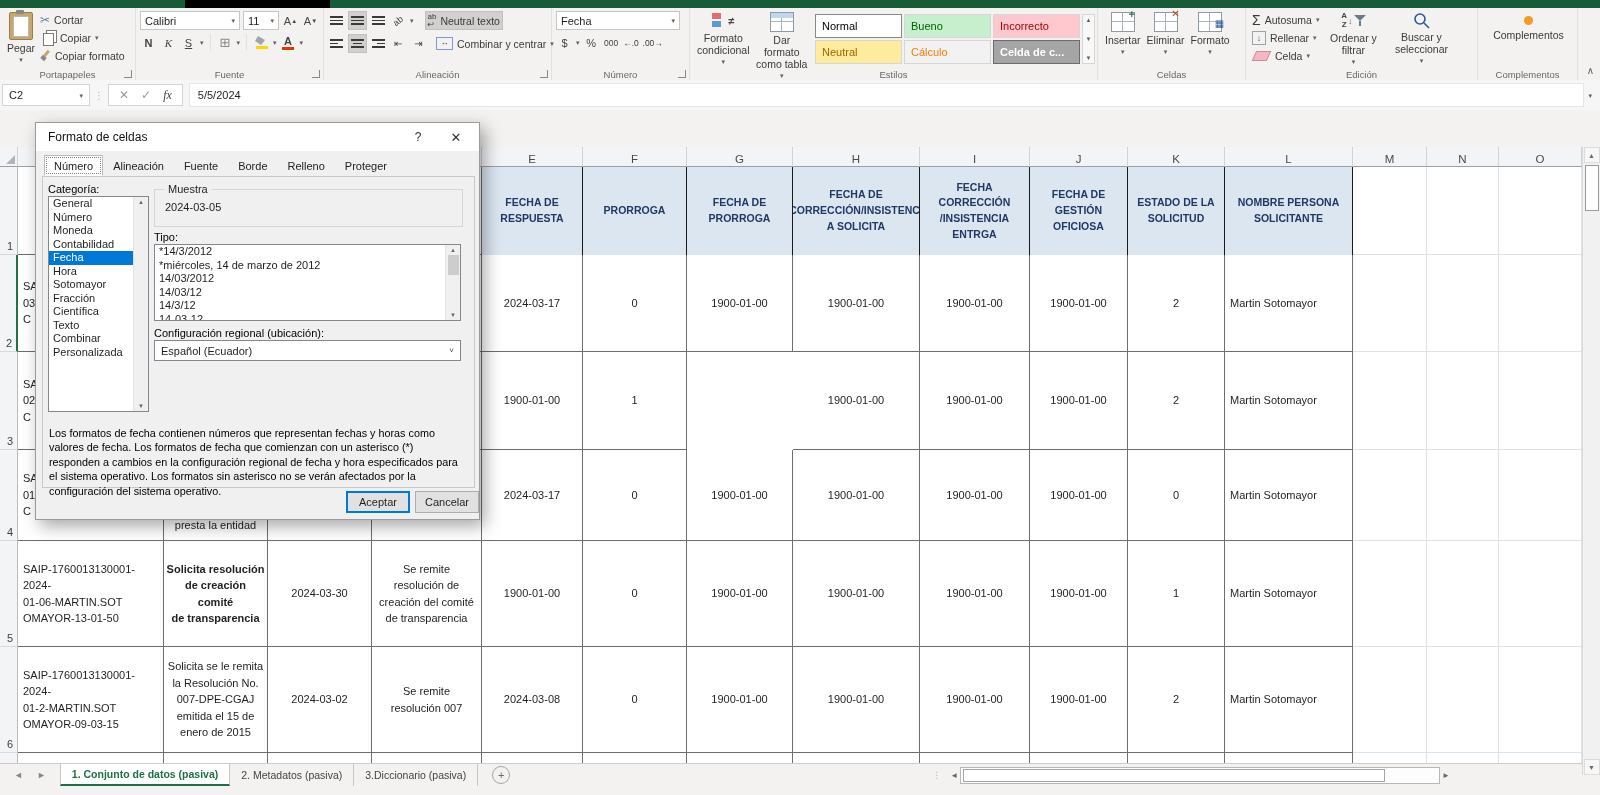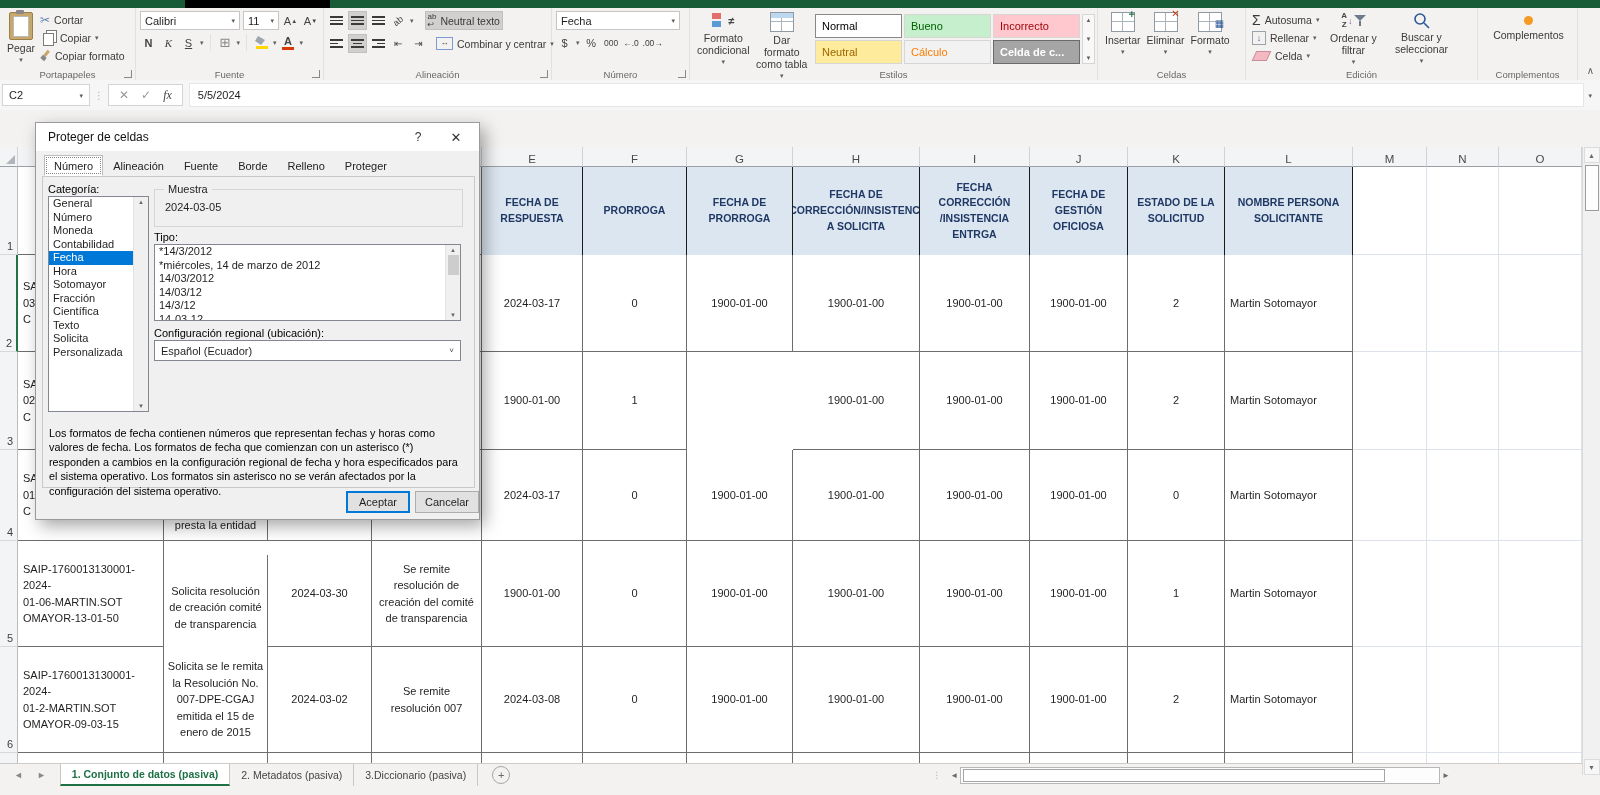--- a/index.html
+++ b/index.html
@@ -555,21 +555,21 @@
     <div class="cell dark" style="left: 1030px; top: 303px; width: 98px; height: 91px;">1900-01-00</div>
     <div class="cell dark" style="left: 1128px; top: 303px; width: 97px; height: 91px;">0</div>
     <div class="cell dark" style="left: 1225px; top: 303px; width: 128px; height: 91px; text-align: left; justify-content: flex-start; padding-left: 5px;">Martin Sotomayor</div>
     <div class="cell light" style="left: 1353px; top: 303px; width: 74px; height: 91px;"></div>
     <div class="cell light" style="left: 1427px; top: 303px; width: 72px; height: 91px;"></div>
     <div class="cell light" style="left: 1499px; top: 303px; width: 83px; height: 91px;"></div>
     <div class="rowhead" style="left: 0px; top: 394px; width: 18px; height: 106px;">5</div>
     <div class="cell dark" style="left: 18px; top: 394px; width: 146px; height: 106px; text-align: left; justify-content: flex-start; padding-left: 5px;">SAIP-1760013130001-2024-
 01-06-MARTIN.SOT
  OMAYOR-13-01-50</div>
-    <div class="cell dark" style="left: 164px; top: 408px; width: 104px; height: 106px;">Solicita resolución
+    <div class="cell dark" style="left: 164px; top: 394px; width: 104px; height: 106px; font-weight: bold;">Solicita resolución
 de creación comité
 de transparencia</div>
     <div class="cell dark" style="left: 268px; top: 394px; width: 104px; height: 106px;">2024-03-30</div>
     <div class="cell dark" style="left: 372px; top: 394px; width: 110px; height: 106px;">Se remite
 resolución de
 creación del comité
 de transparencia</div>
     <div class="cell dark" style="left: 482px; top: 394px; width: 101px; height: 106px;">1900-01-00</div>
     <div class="cell dark" style="left: 583px; top: 394px; width: 104px; height: 106px;">0</div>
     <div class="cell dark" style="left: 687px; top: 394px; width: 106px; height: 106px;">1900-01-00</div>
@@ -644,21 +644,21 @@
     <span style="font-size:8px;color:#6a6a6a">◄</span>
     <div class="htrack">
         <div class="hthumb"></div>
       </div>
     <span style="font-size:8px;color:#6a6a6a">►</span>
   </div>
 </div>
 <div class="abs statusstrip"></div>
 
 <div class="abs dialog">
-  <div class="dtitle">Proteger de celdas</div>
+  <div class="dtitle">Formato de celdas</div>
   <div class="dhelp">?</div>
   <div class="dclose">✕</div>
   <div class="dtabs">
     <span class="dtab active">Número</span>
     <span class="dtab">Alineación</span>
     <span class="dtab">Fuente</span>
     <span class="dtab">Borde</span>
     <span class="dtab">Relleno</span>
     <span class="dtab">Proteger</span>
   </div>
@@ -670,21 +670,21 @@
         <div class="lb-item">General</div>
         <div class="lb-item">Número</div>
         <div class="lb-item">Moneda</div>
         <div class="lb-item">Contabilidad</div>
         <div class="lb-item sel">Fecha</div>
         <div class="lb-item">Hora</div>
         <div class="lb-item">Sotomayor</div>
         <div class="lb-item">Fracción</div>
         <div class="lb-item">Científica</div>
         <div class="lb-item">Texto</div>
-        <div class="lb-item">Solicita</div>
+        <div class="lb-item">Combinar</div>
         <div class="lb-item">Personalizada</div>
       </div>
     <div class="lb-scroll">
         <span>▲</span>
         <span class="down">▼</span>
       </div>
   </div>
 
   <div class="groupbox" style="left:118px;top:66px;width:307px;height:36px">
     <span class="gblabel">Muestra</span>

